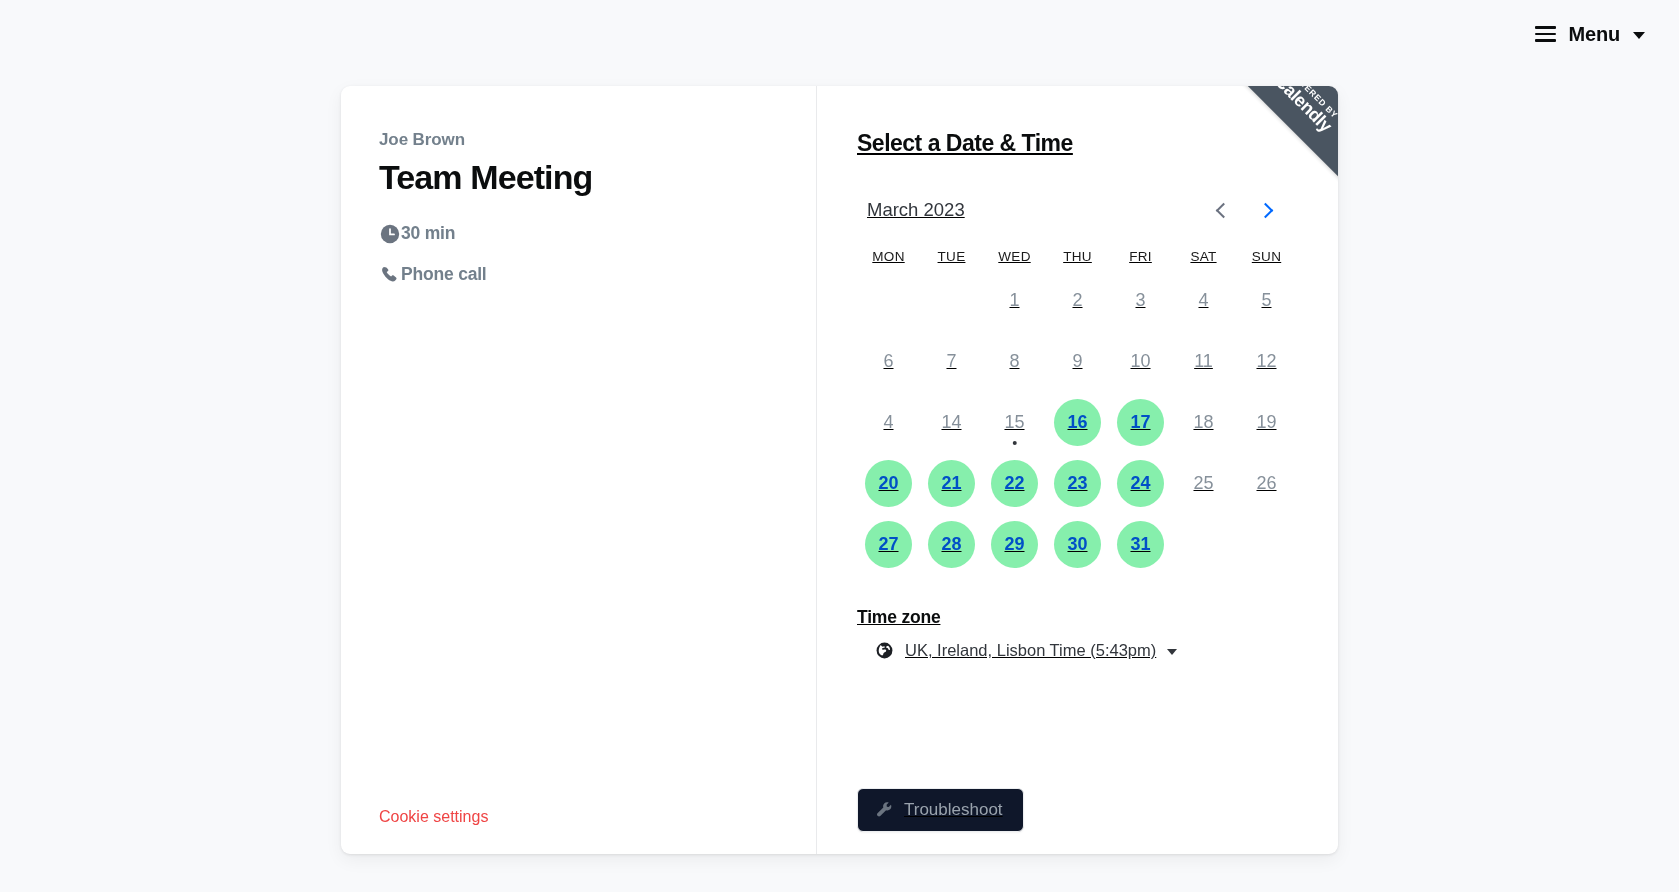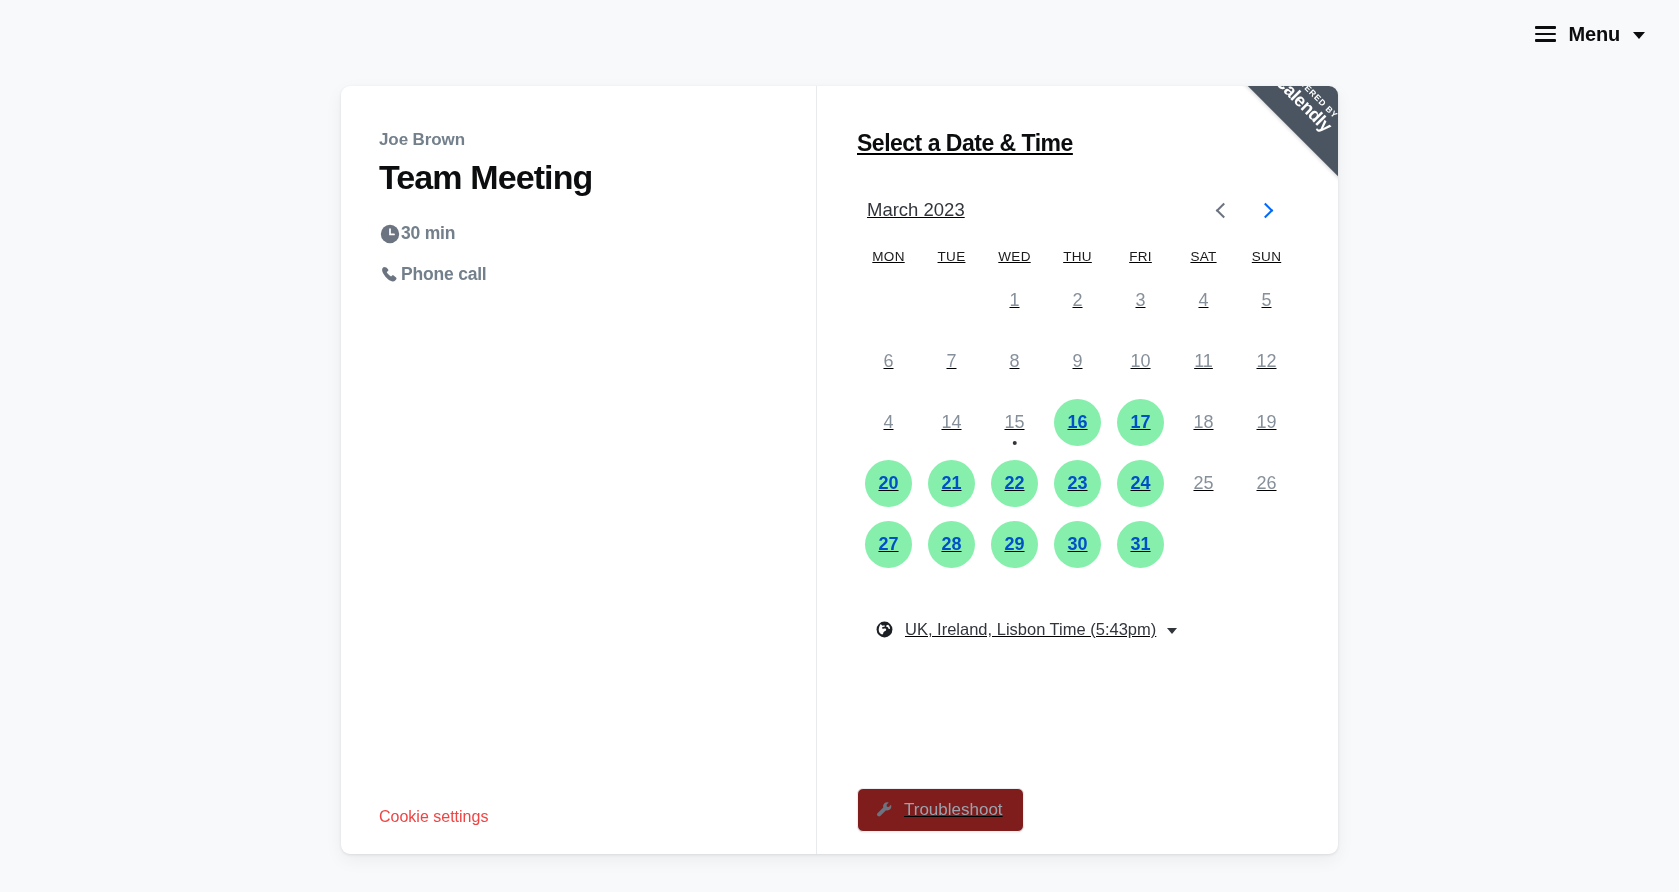--- a/index.html
+++ b/index.html
@@ -265,21 +265,21 @@
   }
 
   
   .troubleshoot {
     margin-top: auto;
     align-self: flex-start;
     display: flex;
     align-items: center;
     gap: 10px;
     padding: 11px 20px 11px 16px;
-    background: #7f1d1d;
+    background: #0f172a;
     border: 1px solid #eceef0;
     border-radius: 6px;
     box-shadow: 0 1px 2px rgba(26,26,26,0.05);
     cursor: pointer;
   }
   .troubleshoot-label {
     font-size: 17px;
     color: #9aa3ad;
   }
 
@@ -501,20 +501,21 @@
                 <button class="day empty" disabled=""></button>
               </div>
               <div class="cal-cell">
                 <button class="day empty" disabled=""></button>
               </div>
             </div>
           </div>
       </div>
 
       <div class="tz-block">
+        <div class="tz-title">Time zone</div>
         <div class="tz-select">
           <svg width="19" height="19" viewBox="0 0 24 24">
             <circle cx="12" cy="12" r="10" fill="#1c1f24"></circle>
             <path d="M7.2 5.2c.9.6 1 1.7 2.1 1.9 1 .2 1.6-.6 2.6-.3.8.3.6 1.4-.2 1.7-.9.3-2 .1-2.6.9-.5.7.2 1.6 1 1.7 1.2.2 2.4-.6 3.5 0 .9.5.6 1.8-.1 2.4-.8.7-2 .8-2.6 1.7-.5.8-.2 1.9-.9 2.6-.6.6-1.6.4-2.3 0-1.9-1.1-3.1-3.3-3-5.5.1-2.9 1.2-5.2 2.5-7.1z" fill="#ffffff"></path>
             <path d="M16.6 6.1c1.3 1.1 2.2 2.7 2.4 4.4.1.8-1 1.2-1.6.7-.7-.5-.6-1.6-1.3-2.1-.6-.4-1.6-.2-1.9-.9-.3-.8.5-1.4 1.1-1.8l1.3-.3z" fill="#ffffff"></path>
           </svg>
           <span class="tz-text">UK, Ireland, Lisbon Time (5:43pm)</span>
           <span class="tz-caret"></span>
         </div>
       </div>

